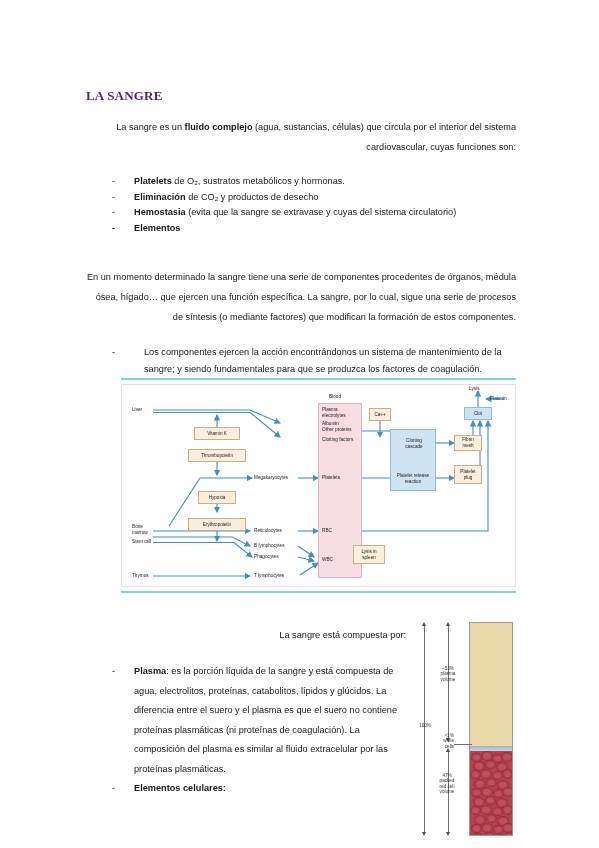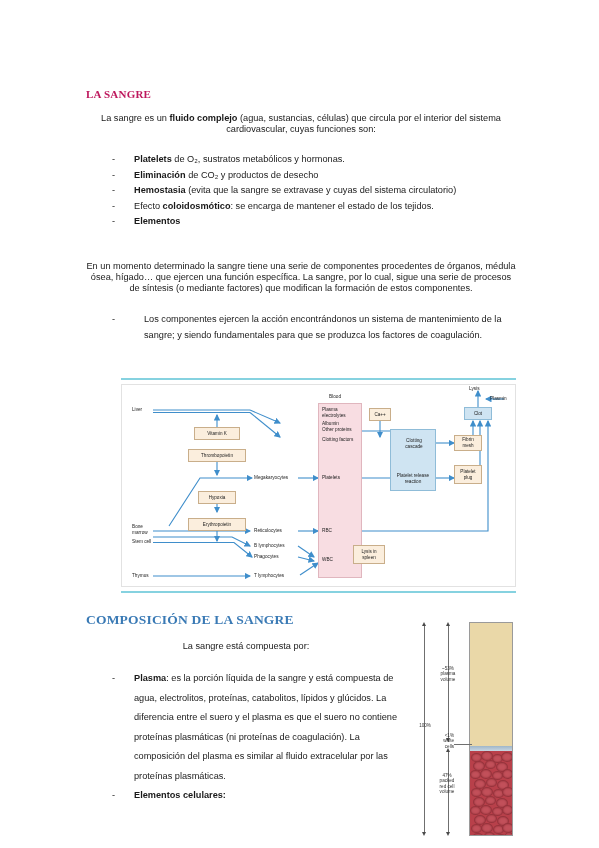--- a/index.html
+++ b/index.html
@@ -10,26 +10,26 @@
 
   .content{position:absolute;left:86px;top:88px;width:430px;}
 
   h1.doc-title{
     font-family:"Liberation Serif","DejaVu Serif",serif;
     font-size:14.5px;font-weight:bold;color:#2e5f91;
     margin:0 0 13px 0;letter-spacing:.2px;
   }
   h2.sec-title{
     font-family:"Liberation Serif","DejaVu Serif",serif;
-    font-size:11px;font-weight:bold;color:#be185d;
+    font-size:13px;font-weight:bold;color:#4c1d95;
     margin:0 0 5px 0;letter-spacing:.2px;
   }
   h2.sec-title.big{font-size:13.5px;color:#3a7ab5;}
 
-  p.para{font-size:9.2px;line-height:11px;margin:13px 0 4px 0;text-align:center;}
+  p.para{font-size:9.2px;line-height:20px;margin:13px 0 4px 0;text-align:right;}
   p.para b{font-weight:bold;}
 
   ul.dashlist{list-style:none;margin:4px 0 4px 0;padding:0;}
   ul.dashlist > li{
     position:relative;padding-left:48px;font-size:9.2px;line-height:15.6px;margin:0;
   }
   ul.dashlist > li .dash{position:absolute;left:26px;top:0;}
   ul.dashlist > li b{font-weight:bold;}
 
   ul.dashlist.indent2 > li{padding-left:58px;line-height:16.5px;}
@@ -108,21 +108,21 @@
     <h2 class="sec-title">LA SANGRE</h2>
 
     <p class="para"><span>La sangre es un </span><b>fluido complejo</b><span> (agua, sustancias, células) que circula por el interior del sistema cardiovascular, cuyas funciones son:</span></p>
 
     <div class="spacer-sm"></div>
 
     <ul class="dashlist">
       <li><span class="dash">-</span><b>Platelets</b><span> de O₂, sustratos metabólicos y hormonas.</span></li>
       <li><span class="dash">-</span><b>Eliminación</b><span> de CO₂ y productos de desecho</span></li>
       <li><span class="dash">-</span><b>Hemostasia</b><span> (evita que la sangre se extravase y cuyas del sistema circulatorio)</span></li>
-      <li><span class="dash">-</span><span>Efecto <b>coloidosmótico</b>: se encarga de mantener el estado de los tejidos.</span></li>
+      <li><span class="dash">-</span></li>
       <li><span class="dash">-</span><b>Elementos</b></li>
     </ul>
 
     <div class="spacer-md"></div>
 
     <p class="para">En un momento determinado la sangre tiene una serie de componentes procedentes de órganos, médula ósea, hígado… que ejercen una función específica. La sangre, por lo cual, sigue una serie de procesos de síntesis (o mediante factores) que modifican la formación de estos componentes.</p>
 
     <div class="spacer-sm"></div>
 
     <ul class="dashlist indent2">
@@ -257,21 +257,20 @@
       </div>
 
       <div class="bbox" style="left:342px;top:22px;width:28px;height:13px;">Clot</div>
       <div class="lbl" style="left:347px;top:1px;">Lysis</div>
       <div class="lbl" style="left:368px;top:11px;">Plasmin</div>
 
     </div>
   </div>
 
   <div class="content" style="top:612px;width:320px;">
-    <h2 class="sec-title big">COMPOSICIÓN DE LA SANGRE</h2>
     <p class="para">La sangre está compuesta por:</p>
     <div class="spacer-sm"></div>
     <ul class="dashlist wide">
       <li><span class="dash">-</span><b>Plasma</b><span>: es la porción líquida de la sangre y está compuesta de agua, electrolitos, proteínas, catabolitos, lípidos y glúcidos. La diferencia entre el suero y el plasma es que el suero no contiene proteínas plasmáticas (ni proteínas de coagulación). La composición del plasma es similar al fluido extracelular por las proteínas plasmáticas.</span></li>
       <li><span class="dash">-</span><b>Elementos celulares:</b></li>
     </ul>
   </div>
 
   <div class="figure-tube">
 

